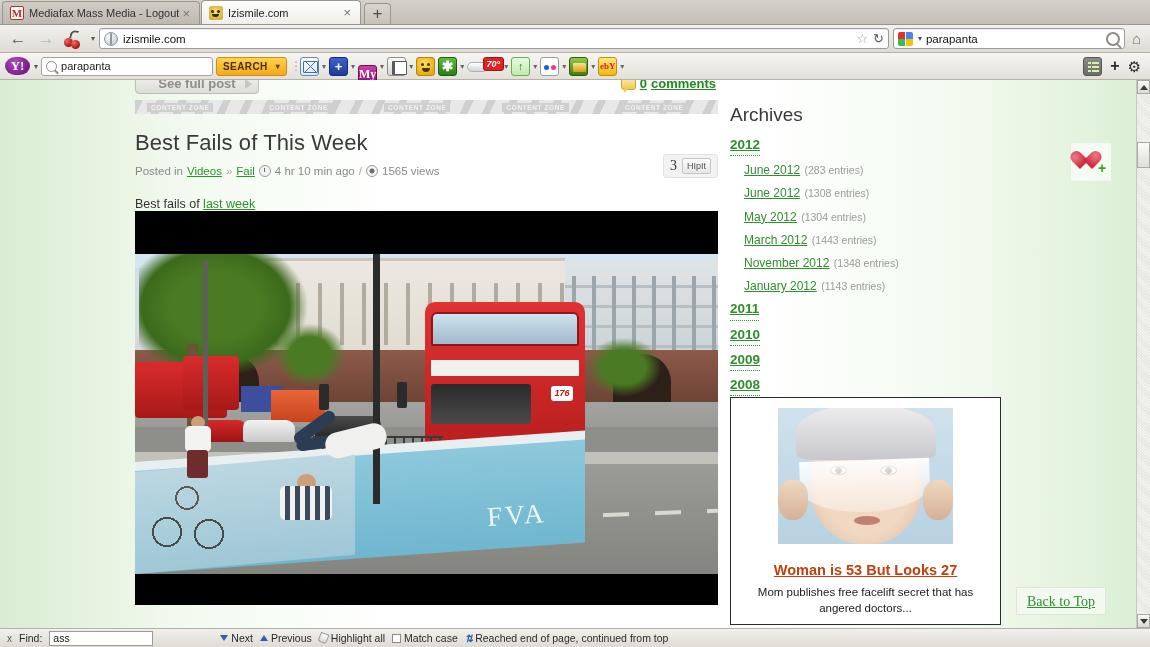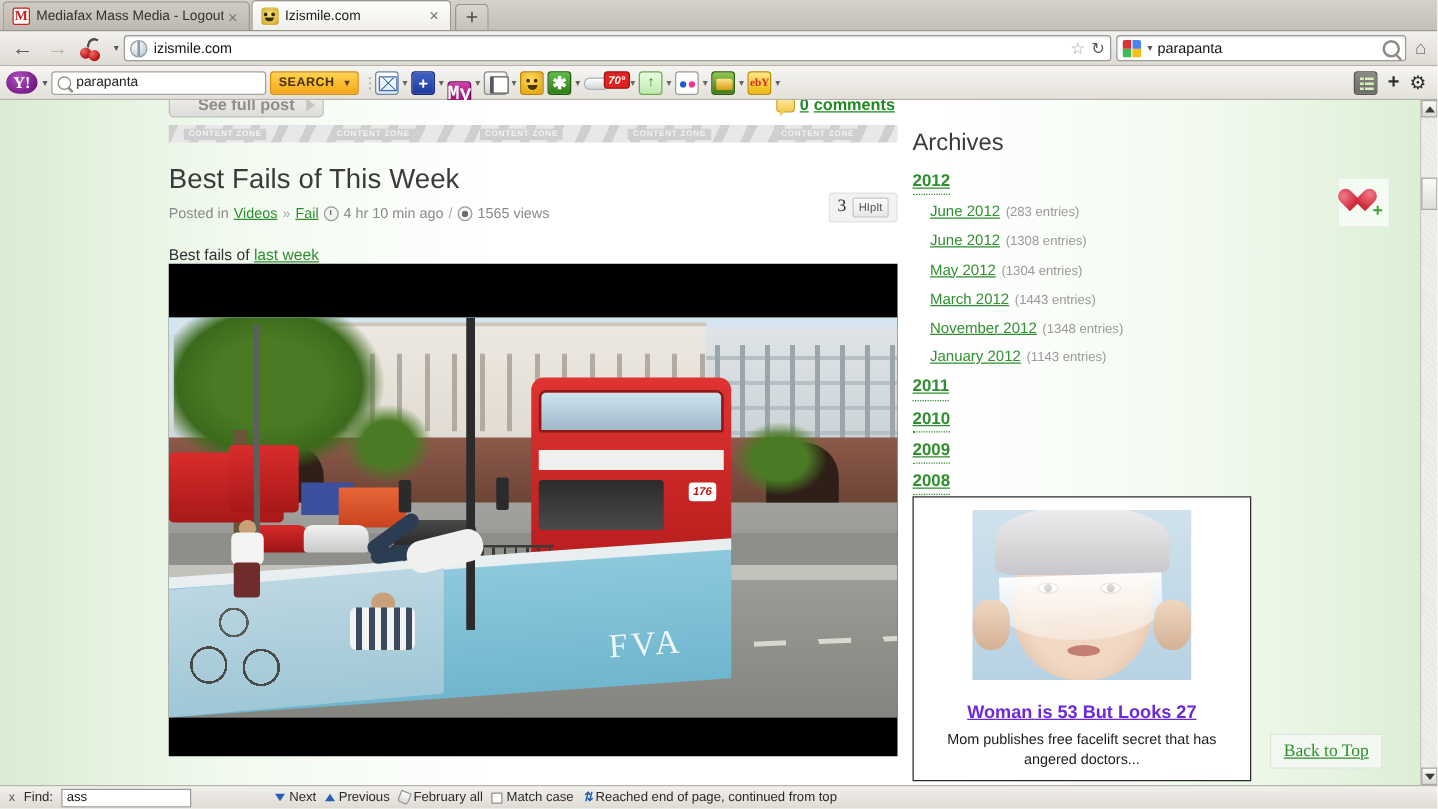--- a/index.html
+++ b/index.html
@@ -175,21 +175,21 @@
     font-size: 11px; color:#fff; position: relative; flex: 0 0 19px;
   }
   .ti-mail { background: linear-gradient(#fefefe,#dfe8f2); border:1px solid #6f86a8; }
   .ti-mail::after {
     content:""; position:absolute; left:2px; top:3px; width:13px; height:10px;
     border:1.4px solid #3f6eb5; border-radius:1px;
     background: linear-gradient(135deg, transparent 44%, #3f6eb5 45%, #3f6eb5 50%, transparent 51%),
                 linear-gradient(-135deg, transparent 44%, #3f6eb5 45%, #3f6eb5 50%, transparent 51%);
   }
   .ti-plus { background: linear-gradient(#3f62c8,#1c3b9c); border:1px solid #16297a; color:#fff; font-size:13px; font-weight:bold; line-height:1; }
-  .ti-my   { background: linear-gradient(#cf3fa8,#8f0f6b); border:1px solid #73095a; font-weight:bold; font-size:16px; font-family:Liberation Mono, monospace;margin-top:17px; }
+  .ti-my   { background: linear-gradient(#cf3fa8,#8f0f6b); border:1px solid #73095a; font-weight:bold; font-size:12px; font-family:Liberation Serif, serif;margin-top:17px; }
   .ti-book { background: linear-gradient(#fbfbfb,#d6d6d6); border:1px solid #8c8c8c; }
   .ti-book::after{
     content:""; position:absolute; left:4px; top:3px; width:11px; height:12px;
     border:1.3px solid #59595b; border-left-width:3px; border-radius:1px; background:#fff;
   }
   .ti-emo  { background: radial-gradient(circle at 45% 35%, #ffe066, #e8a911 78%); border:1px solid #b8850b; }
   .ti-emo::before { content:""; position:absolute; left:4px; top:5px; width:3px; height:3px; border-radius:50%; background:#4a3403; box-shadow:6px 0 0 #4a3403; }
   .ti-emo::after  { content:""; position:absolute; left:5px; top:10px; width:8px; height:4px; border-radius:0 0 5px 5px; background:#4a3403; }
   .ti-ast  { background: linear-gradient(#5cbf3e,#2c7d17); border:1px solid #1f5c10; font-size:14px; font-weight:bold; line-height:1; }
   .ti-weather { background: transparent; width: 34px; flex: 0 0 34px; }
@@ -545,21 +545,21 @@
     border-radius: 0 0 60% 60%;
     transform: rotate(-2deg);
   }
   .ad-photo .hand-l, .ad-photo .hand-r {
     position:absolute; top:72px; width:30px; height:40px; border-radius:40% 40% 45% 45%;
     background: linear-gradient(#efd7c1,#d4b195);
   }
   .ad-photo .hand-l { left: 0px; }
   .ad-photo .hand-r { right: 0px; }
   .ad-headline {
-    margin-top: 18px; font-size: 14.5px; font-weight: bold; color: #6d28d9;
+    margin-top: 18px; font-size: 14.5px; font-weight: bold; color: #c2410c;
     text-decoration: underline; text-align: center;
   }
   .ad-desc { margin-top: 7px; font-size: 11.5px; color: #1a1a1a; text-align:center; line-height: 1.35; }
   .back-top {
     position: absolute; right: 30px; bottom: 13px;
     background: #f3f8f1; border: 1px solid #dfe5dd;
     padding: 4px 10px; z-index: 6;
   }
   .back-top span {
     color: #2f8f2f; font-size: 14px; text-decoration: underline;
@@ -920,21 +920,21 @@
     <span class="fb-item">
       <i class="dn-arrow"></i>
       <span>Next</span>
     </span>
     <span class="fb-item">
       <i class="up-arrow"></i>
       <span>Previous</span>
     </span>
     <span class="fb-item">
       <i class="hl-ico"></i>
-      <span>February all</span>
+      <span>Highlight all</span>
     </span>
     <span class="fb-item">
       <i class="chk"></i>
       <span>Match case</span>
     </span>
     <span class="fb-item">
       <i class="wrap-ico">⇅</i>
       <span>Reached end of page, continued from top</span>
     </span>
   </div>

